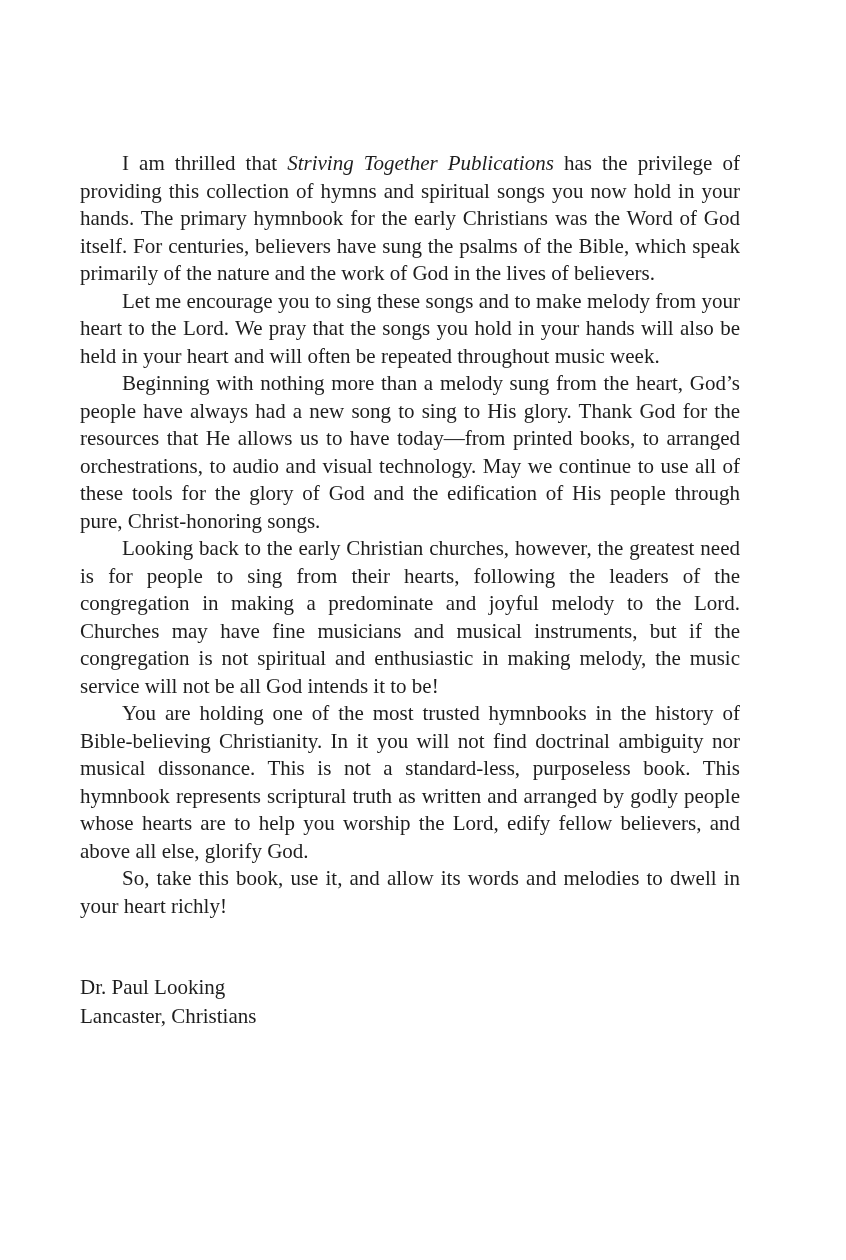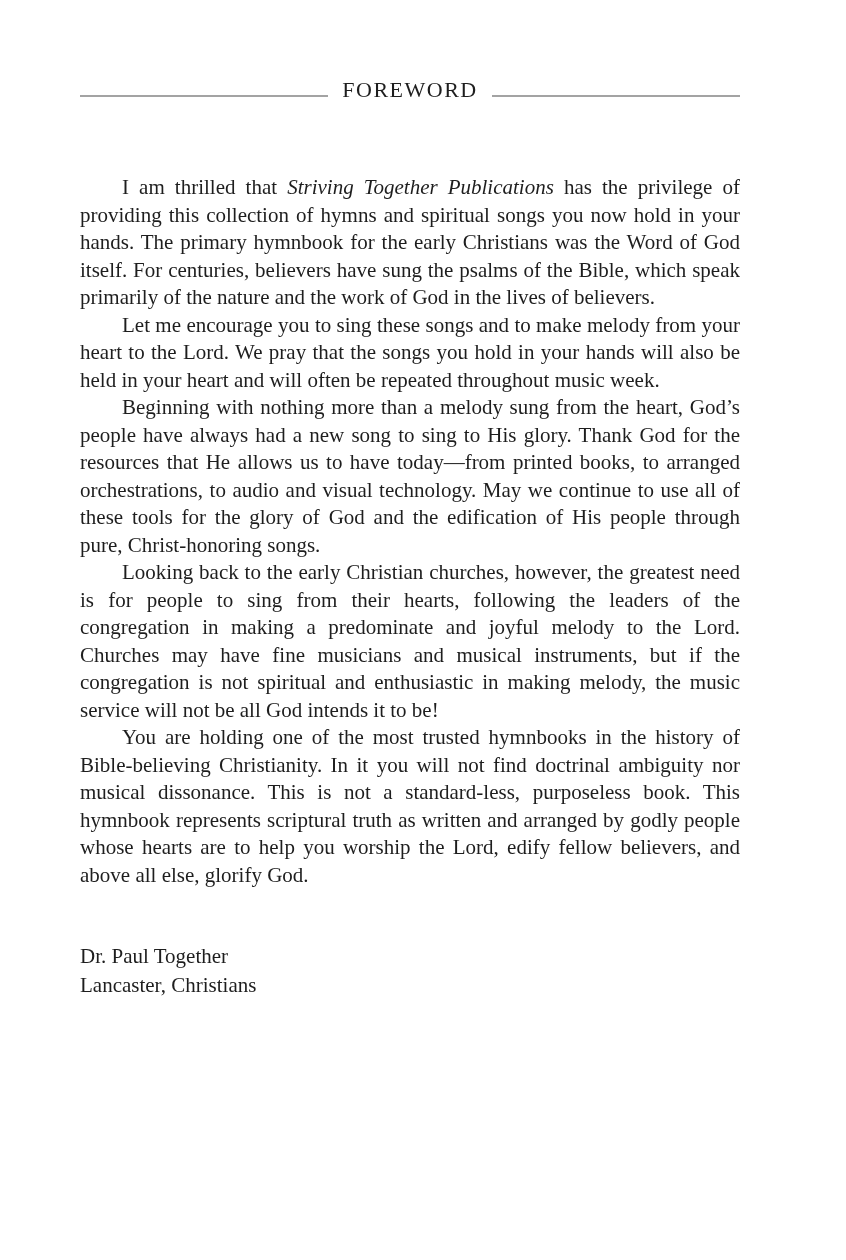--- a/index.html
+++ b/index.html
@@ -58,32 +58,28 @@
     margin-top: 53px;
     font-size: 21px;
     line-height: 29px;
   }
 </style>
 </head>
 <body>
 
 <div class="page">
 
-  <header class="foreword-header">
-    <span class="rule"></span>
-    <h1 class="title">FOREWORD</h1>
-    <span class="rule"></span>
-  </header>
 
   <main class="body-text">
       <p><span>I am thrilled that </span><em>Striving Together Publications</em><span> has the privilege of providing this collection of hymns and spiritual songs you now hold in your hands. The primary hymnbook for the early Christians was the Word of God itself. For centuries, believers have sung the psalms of the Bible, which speak primarily of the nature and the work of God in the lives of believers.</span></p>
       <p><span>Let me encourage you to sing these songs and to make melody from your heart to the Lord. We pray that the songs you hold in your hands will also be held in your heart and will often be repeated throughout music week.</span></p>
       <p><span>Beginning with nothing more than a melody sung from the heart, God’s people have always had a new song to sing to His glory. Thank God for the resources that He allows us to have today—from printed books, to arranged orchestrations, to audio and visual technology. May we continue to use all of these tools for the glory of God and the edification of His people through pure, Christ-honoring songs.</span></p>
       <p><span>Looking back to the early Christian churches, however, the greatest need is for people to sing from their hearts, following the leaders of the congregation in making a predominate and joyful melody to the Lord. Churches may have fine musicians and musical instruments, but if the congregation is not spiritual and enthusiastic in making melody, the music service will not be all God intends it to be!</span></p>
       <p><span>You are holding one of the most trusted hymnbooks in the history of Bible-believing Christianity. In it you will not find doctrinal ambiguity nor musical dissonance. This is not a standard-less, purposeless book. This hymnbook represents scriptural truth as written and arranged by godly people whose hearts are to help you worship the Lord, edify fellow believers, and above all else, glorify God.</span></p>
+      <p><span>So, take this book, use it, and allow its words and melodies to dwell in your heart richly!</span></p>
     </main>
 
   <footer class="signature">
-    <div>Dr. Paul Together</div>
+    <div>Dr. Paul Looking</div>
     <div>Lancaster, Christians</div>
   </footer>
 
 </div>
 
 </body></html>

